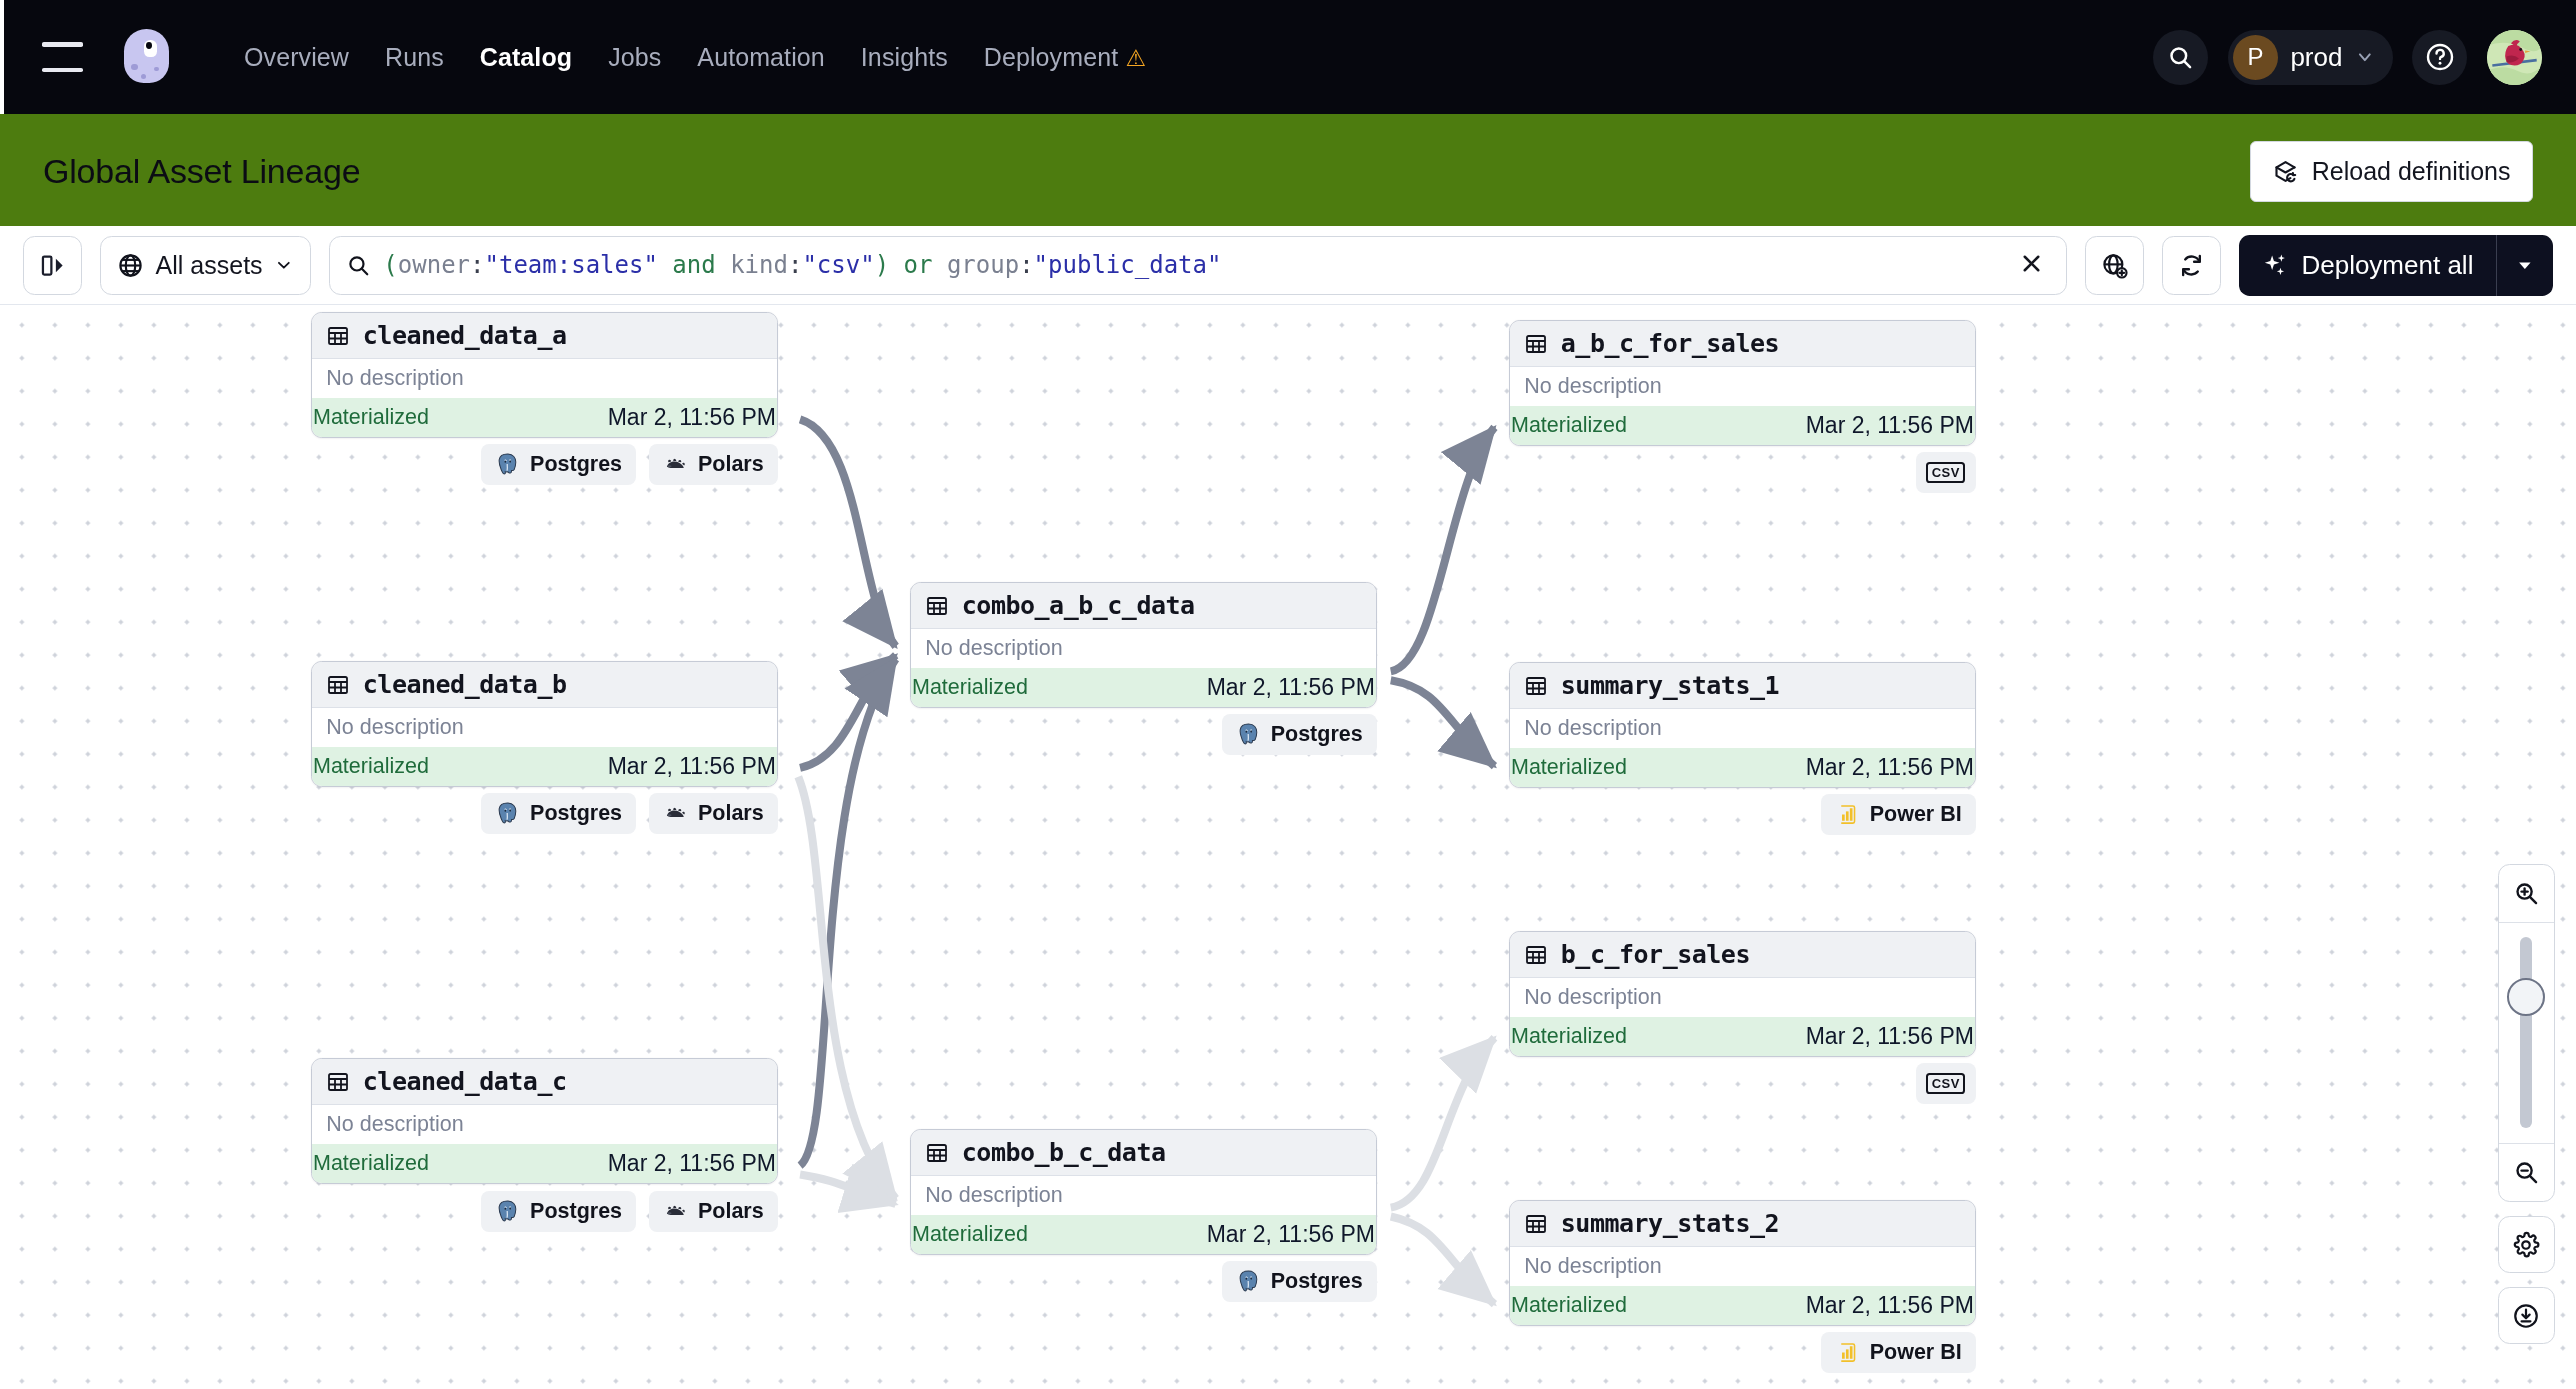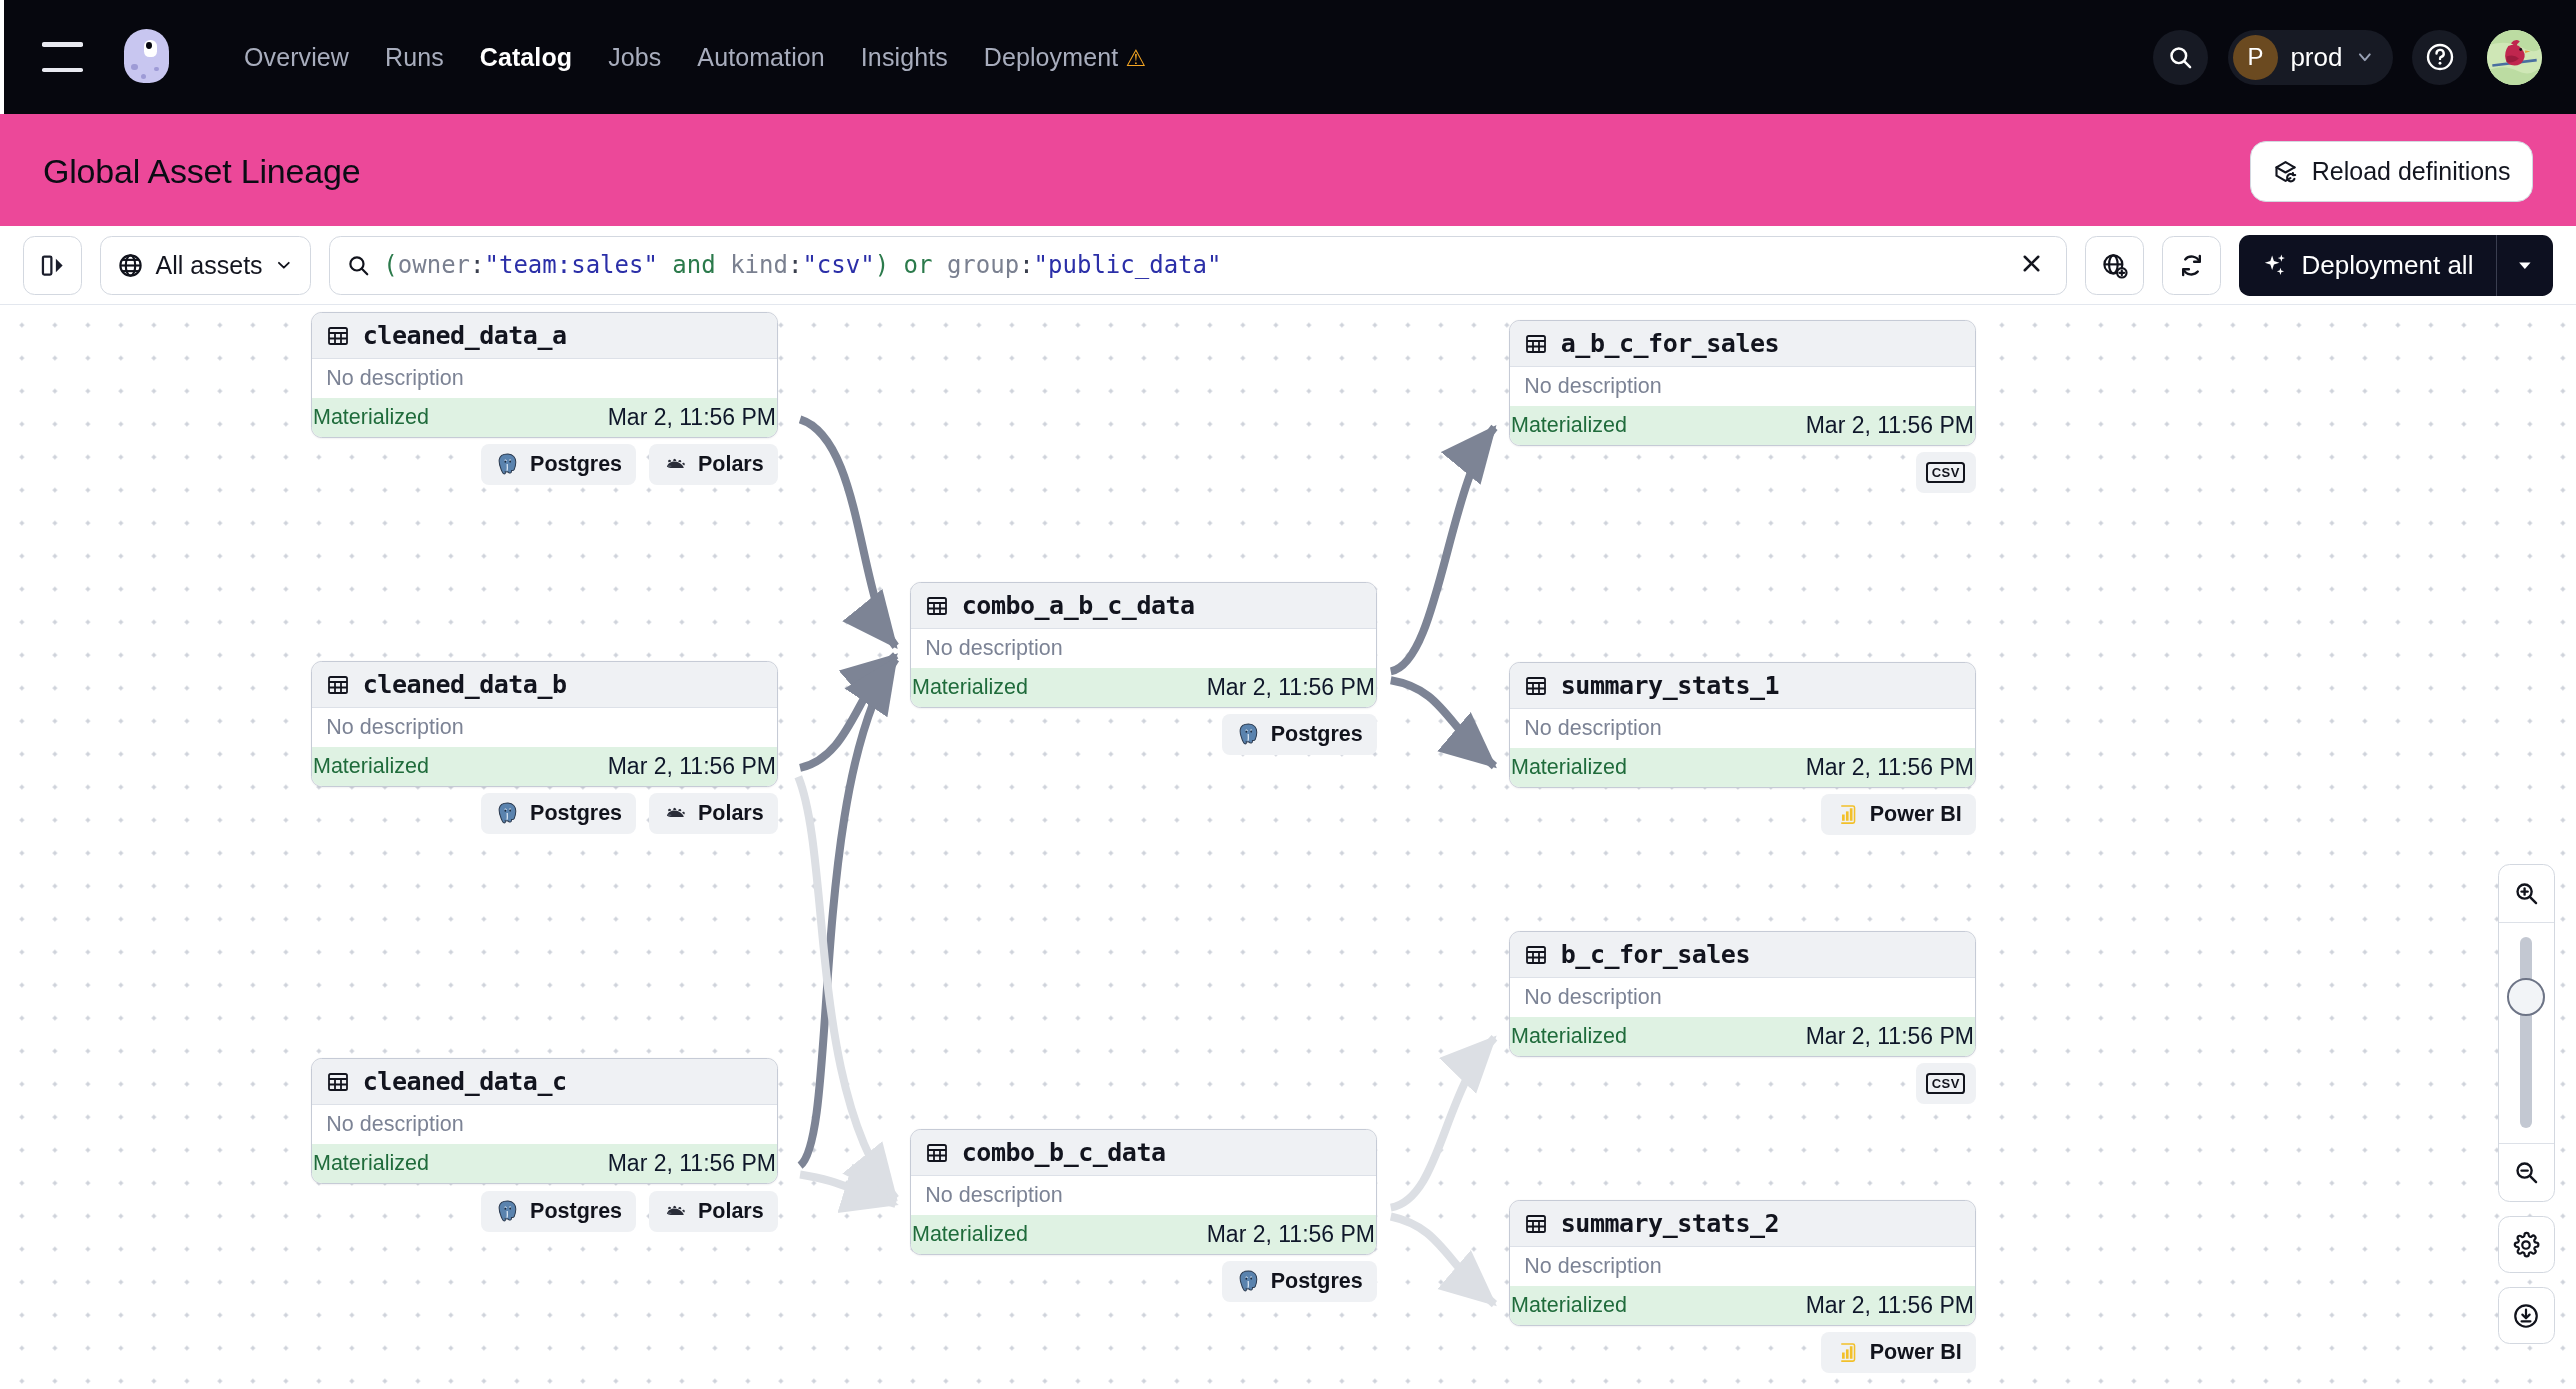--- a/index.html
+++ b/index.html
@@ -56,27 +56,27 @@
   }
   .deploy-label { color: #fff; font-size: 26px; }
   .avatar-bird {
     width: 55px; height: 55px; border-radius: 50%; overflow: hidden;
     background: #BFE0A8; position: relative; cursor: pointer;
   }
 
   
   .pagehead {
     position: absolute; left: 0; top: 114px; width: 2576px; height: 116px;
-    background: #ec4899; border-bottom: 0.9px solid #DCE0E8;
+    background: #4d7c0f; border-bottom: 0.9px solid #DCE0E8;
     display: flex; align-items: center;
   }
   .pagetitle { margin-left: 43px; font-size: 34px; color: #0B0C14; letter-spacing: -0.2px;}
   .reload-btn {
     margin-left: auto; margin-right: 43px; height: 61px; border: 0.9px solid #D3D8E0;
-    border-radius: 16px; background: #fff; display: flex; align-items: center;
+    border-radius: 6px; background: #fff; display: flex; align-items: center;
     gap: 12.5px; padding: 0 21.5px; cursor: pointer; font-size: 25px; color: #13151F;
   }
 
   
   .toolbar {
     position: absolute; left: 0; top: 226px; width: 2576px; height: 79px;
     background: #fff; border-bottom: 0.9px solid #E3E7EE;
     display: flex; align-items: center; padding: 0 23px; gap: 18px;
   }
   .tb-icon-btn {

